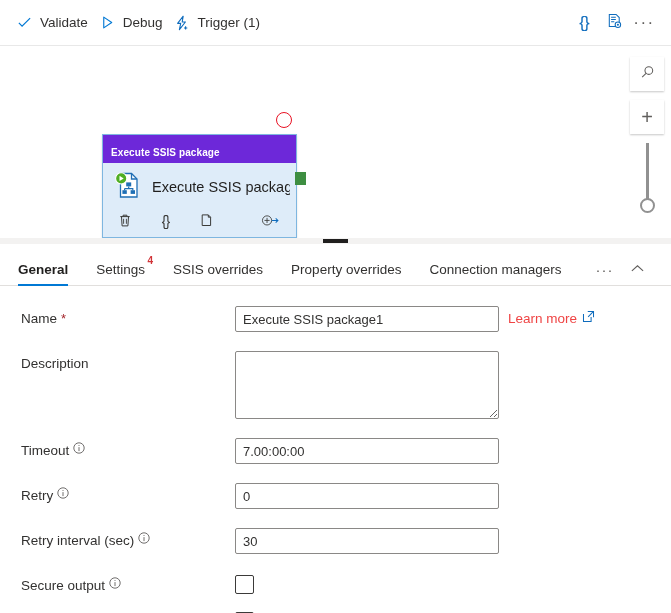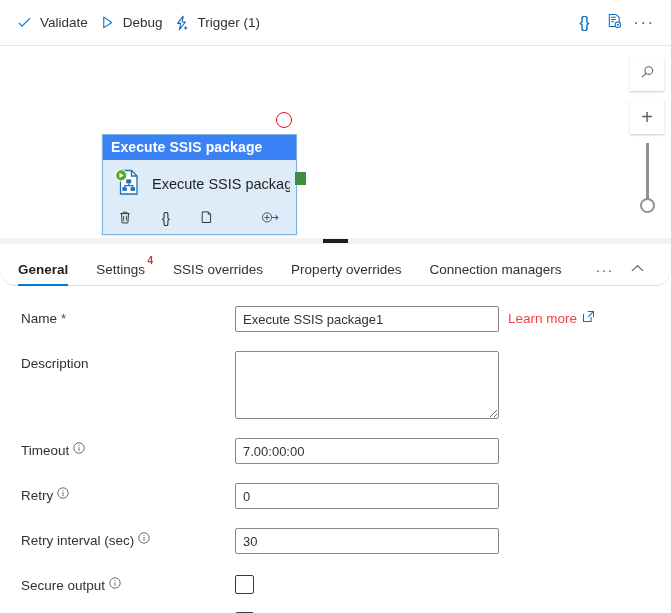--- a/index.html
+++ b/index.html
@@ -82,25 +82,25 @@
     position: absolute;
     left: 102px;
     top: 88px;
     width: 195px;
     background: #deecf9;
     border: 1px solid #7eb6e0;
     box-shadow: 0 1px 2px rgba(0,0,0,0.12);
     box-sizing: border-box;
   }
   .node-header {
-    background: #3b82f6;
+    background: #6d28d9;
     color: #ffffff;
-    font-size: 14px;
+    font-size: 10px;
     font-weight: bold;
-    padding: 4px 8px 5px 8px;
+    padding: 12px 8px 5px 8px;
     letter-spacing: 0.1px;
   }
   .node-body {
     display: flex;
     align-items: center;
     padding: 7px 6px 4px 10px;
     gap: 9px;
   }
   .node-title {
     font-size: 14.5px;
@@ -206,21 +206,20 @@
 
   
   .tabs {
     display: flex;
     align-items: flex-end;
     height: 42px;
     padding: 0 26px 0 18px;
     border-bottom: 1px solid #e1dfdd;
     background: #ffffff;
     box-sizing: border-box;
-    border-radius: 16px;
   }
   .tab {
     position: relative;
     padding: 0 0 8px 0;
     margin-right: 28px;
     font-size: 13.5px;
     color: #323130;
     cursor: pointer;
     white-space: nowrap;
   }

